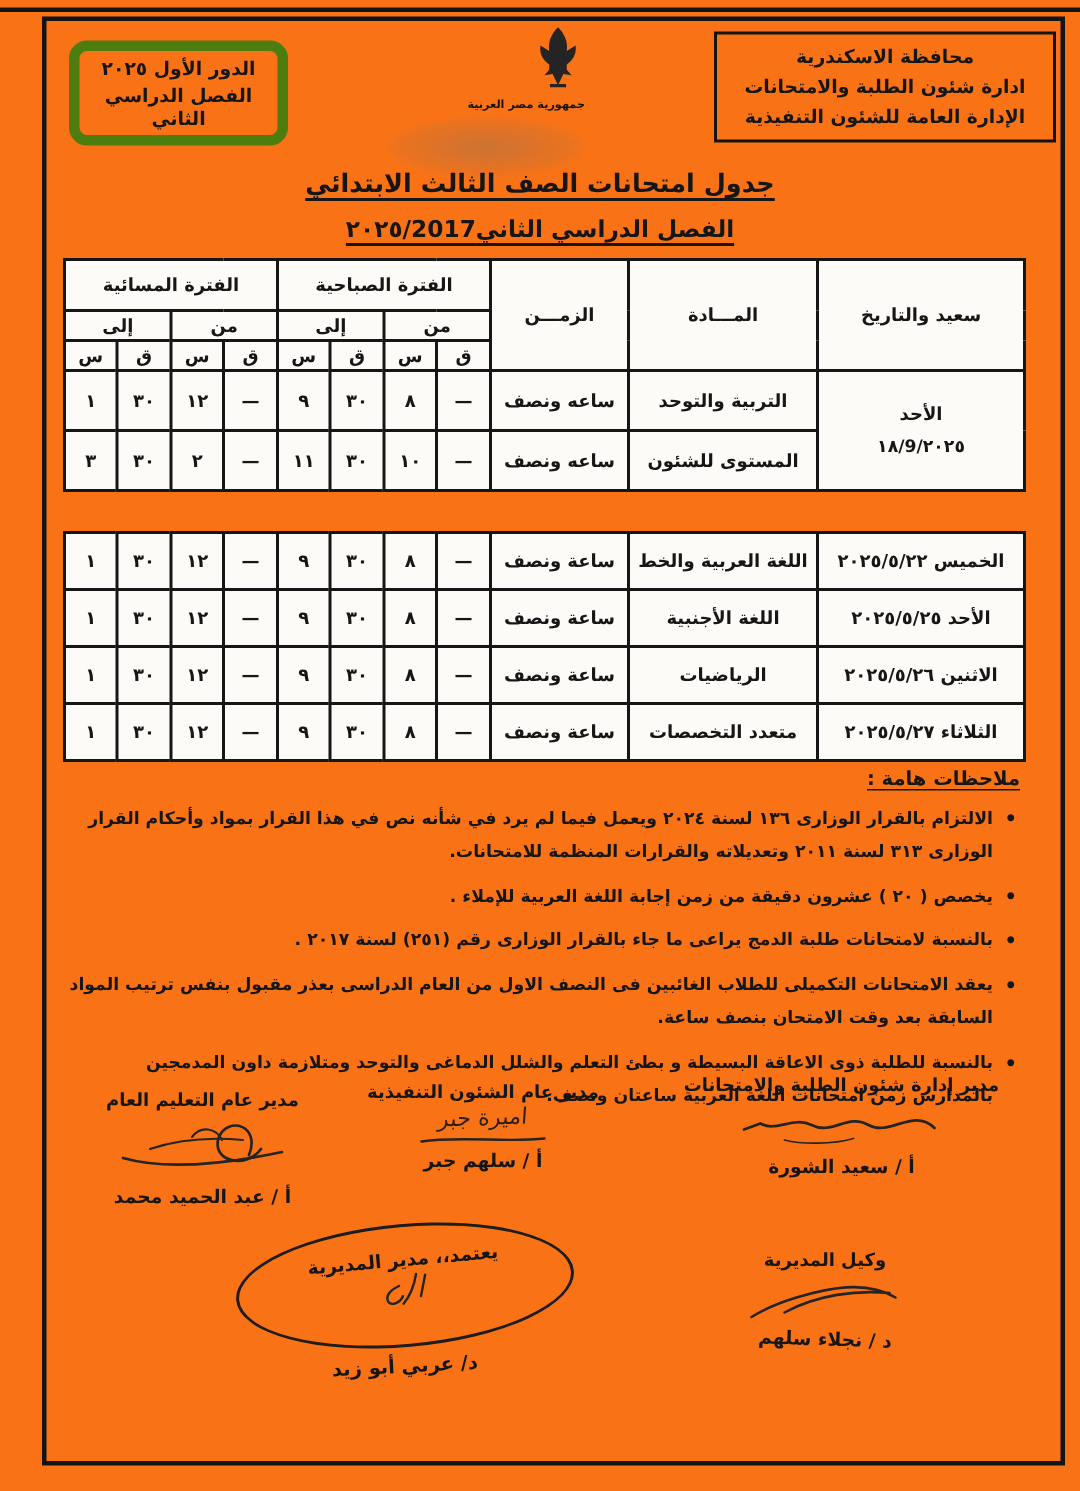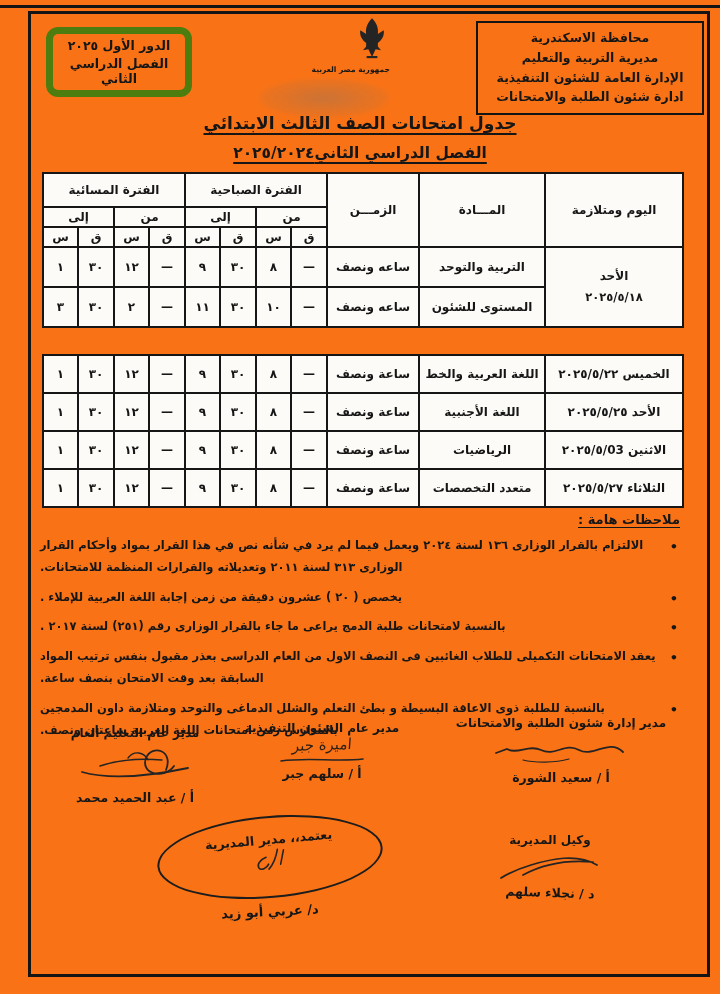--- a/index.html
+++ b/index.html
@@ -56,21 +56,21 @@
   td.day-date-cell .d2 { font-size:11.5px; }
   td.subject-cell { font-size:12.5px; }
   td.duration-cell { font-size:12px; }
 
   
   .notes { position:absolute; top:512px; right:40px; width:640px; }
   .notes-heading { font-weight:bold; font-size:13px; text-decoration:underline; text-underline-offset:3px; margin-bottom:7px; }
   .notes ul { list-style:none; }
   .notes li {
     position:relative; padding-right:18px; margin-bottom:7px;
-    font-weight:bold; font-size:11.5px; line-height:1.95; text-align:left;
+    font-weight:bold; font-size:11.5px; line-height:1.95; text-align:right;
   }
   .notes li::before { content:"•"; position:absolute; right:2px; top:0; font-size:13px; }
 
   
   .sig { position:absolute; text-align:center; }
   .sig-title { font-weight:bold; font-size:12px; }
   .sig-name { font-weight:bold; font-size:12.5px; }
   .hand { font-size:15px; font-weight:normal; transform:rotate(-2deg) skewX(-6deg); display:inline-block; opacity:.9; }
   .sig-exams { top:716px; right:50px; width:218px; }
   .sig-exec { top:721px; left:232px; width:180px; }
@@ -90,63 +90,62 @@
 </style>
 </head>
 <body>
 
 <div class="page">
   <div class="top-rule"></div>
   <div class="frame"></div>
 
   <div class="org-block">
     <div>محافظة الاسكندرية</div>
-    <div>مديرية التربية والتعليم</div>
+    <div>ادارة شئون الطلبة والامتحانات</div>
     <div>الإدارة العامة للشئون التنفيذية</div>
-    <div>ادارة شئون الطلبة والامتحانات</div>
   </div>
 
   <div class="round-box">
     <div>الدور الأول ٢٠٢٥</div>
     <div>الفصل الدراسي الثاني</div>
   </div>
 
   <div class="emblem-wrap">
     <svg width="36" height="44" viewBox="0 0 40 48">
       <path d="M20 2 C15 7 12.5 13 13.5 19.5 L7 15.5 C6 21.5 9 26.5 13.5 29.5 L13.5 33.5 L10 37.5 L16 36.5 L20 45 L24 36.5 L30 37.5 L26.5 33.5 L26.5 29.5 C31 26.5 34 21.5 33 15.5 L26.5 19.5 C27.5 13 25 7 20 2 Z" fill="#242424"></path>
       <rect x="14" y="44" width="12" height="2.4" fill="#242424"></rect>
     </svg>
     <div class="emblem-caption">جمهورية مصر العربية</div>
     <div class="stamp-blur"></div>
   </div>
 
   <div class="doc-title">
     <span>جدول امتحانات الصف الثالث الابتدائي</span>
   </div>
   <div class="doc-subtitle">
-    <span>الفصل الدراسي الثاني٢٠٢٥/٢٠٢٤</span>
+    <span>الفصل الدراسي الثاني٢٠٢٥/2017</span>
   </div>
 
   <table class="exams t1">
     <colgroup>
       <col style="width:138px">
         <col style="width:126px">
         <col style="width:92px">
       <col style="width:36px">
         <col style="width:35px">
         <col style="width:36px">
         <col style="width:35px">
       <col style="width:36px">
         <col style="width:35px">
         <col style="width:36px">
         <col style="width:35px">
     </colgroup>
     <tbody>
         <tr class="h1">
-      <th rowspan="3">اليوم ومتلازمة</th>
+      <th rowspan="3">سعيد والتاريخ</th>
       <th rowspan="3">المـــادة</th>
       <th rowspan="3">الزمـــن</th>
       <th colspan="4">الفترة الصباحية</th>
       <th colspan="4">الفترة المسائية</th>
     </tr>
     <tr class="h2">
       <th colspan="2">من</th>
       <th colspan="2">إلى</th>
       <th colspan="2">من</th>
       <th colspan="2">إلى</th>
@@ -157,21 +156,21 @@
       <th>ق</th>
       <th>س</th>
       <th>ق</th>
       <th>س</th>
       <th>ق</th>
       <th>س</th>
     </tr>
     <tr class="data-row">
       <td rowspan="2" class="day-date-cell">
         <div class="d1">الأحد</div>
-        <div class="d2">٢٠٢٥/٥/١٨</div>
+        <div class="d2">٢٠٢٥/9/١٨</div>
       </td>
       <td class="subject-cell">التربية والتوحد</td>
       <td class="duration-cell">ساعه ونصف</td>
       <td>—</td>
       <td>٨</td>
       <td>٣٠</td>
       <td>٩</td>
       <td>—</td>
       <td>١٢</td>
       <td>٣٠</td>
@@ -227,21 +226,21 @@
       <td>—</td>
       <td>٨</td>
       <td>٣٠</td>
       <td>٩</td>
       <td>—</td>
       <td>١٢</td>
       <td>٣٠</td>
       <td>١</td>
     </tr>
     <tr class="data-row">
-      <td class="day-date-cell">الاثنين ٢٠٢٥/٥/03</td>
+      <td class="day-date-cell">الاثنين ٢٠٢٥/٥/٢٦</td>
       <td class="subject-cell">الرياضيات</td>
       <td class="duration-cell">ساعة ونصف</td>
       <td>—</td>
       <td>٨</td>
       <td>٣٠</td>
       <td>٩</td>
       <td>—</td>
       <td>١٢</td>
       <td>٣٠</td>
       <td>١</td>

